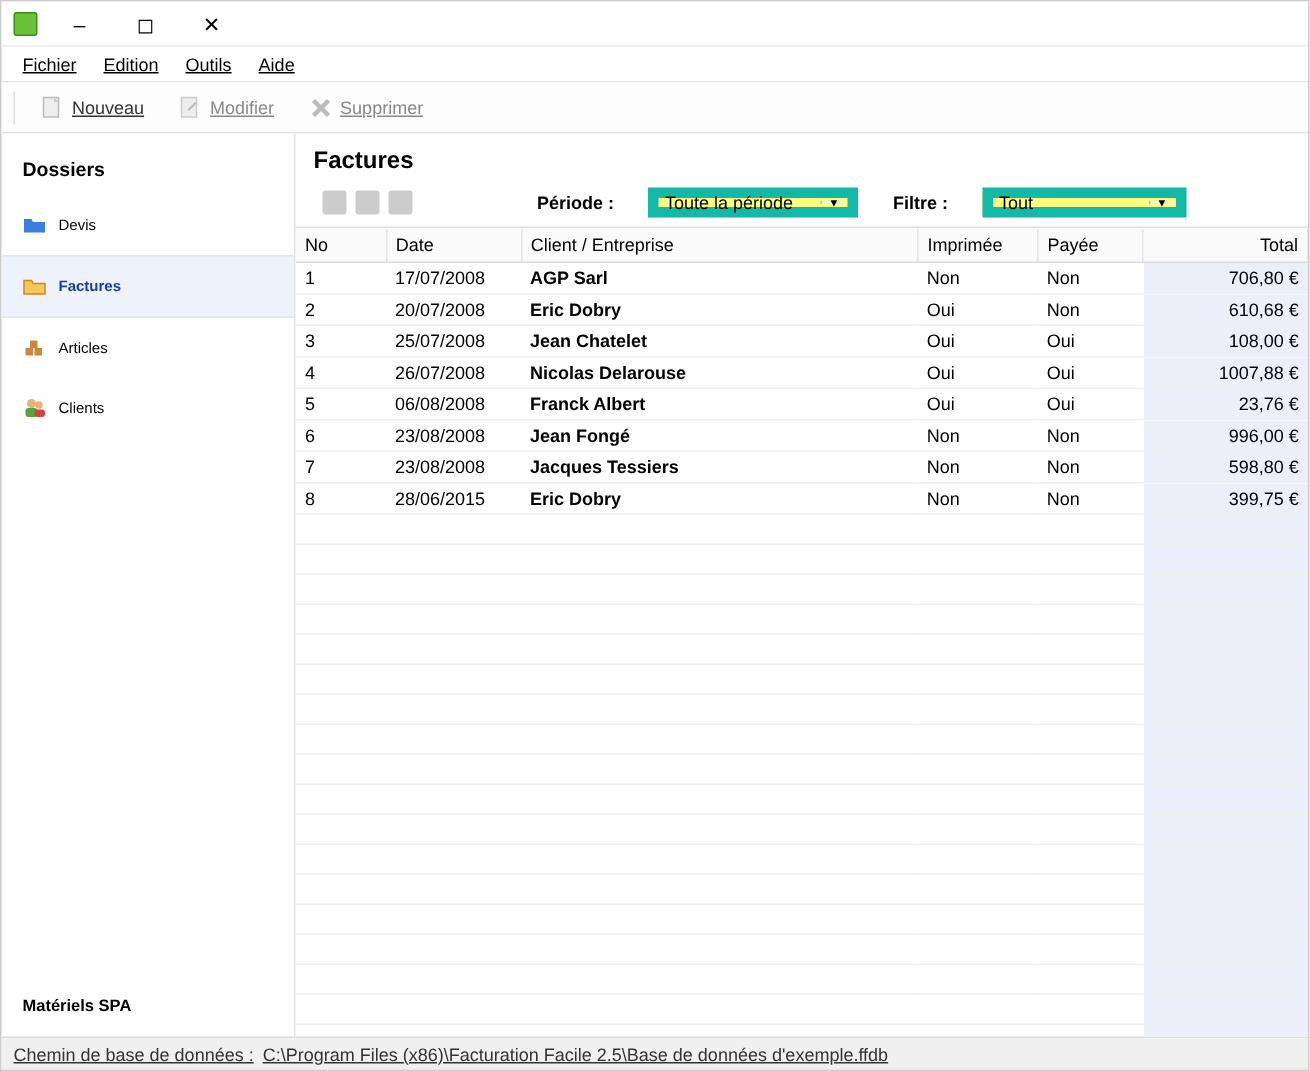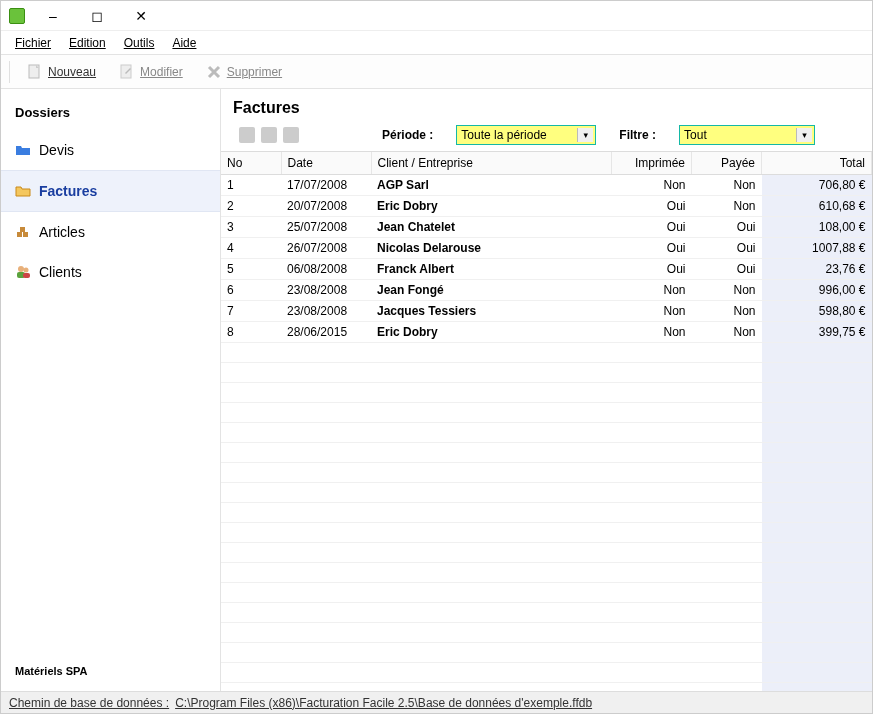--- a/index.html
+++ b/index.html
@@ -13,46 +13,46 @@
   .menubar { height: 24px; display: flex; align-items: center; padding: 0 6px; gap: 2px; border-bottom: 1px solid #e3e3e3; }
   .menubar .menu-item { padding: 2px 8px; text-decoration: underline; text-decoration-color: #000; }
   
   .toolbar { height: 34px; display: flex; align-items: center; padding: 0 6px; gap: 6px; border-bottom: 1px solid #e3e3e3; background: #fdfdfd; }
   .toolbar .tool-btn { display: flex; align-items: center; gap: 4px; padding: 4px 8px; color: #888; }
   .toolbar .tool-btn .icn { width: 18px; height: 18px; display:inline-block; }
   .toolbar .tool-btn .lbl { text-decoration: underline; text-align: right; }
   .tool-sep { width:1px; height:22px; background:#e0e0e0; margin:0 2px; }
   
   .main { flex: 1; display: flex; overflow: hidden; }
-  .sidebar { width: 220px; background: #fff; border-right: 1px solid #e3e3e3; display: flex; flex-direction: column; }
+  .sidebar { width: 196px; background: #fff; border-right: 1px solid #e3e3e3; display: flex; flex-direction: column; }
   .sidebar-header { font-weight: bold; padding: 16px 10px 10px 14px; font-size: 13px; }
   .sidebar-items { flex: 1; }
-  .sidebar-item { display: flex; align-items: center; gap: 8px; padding: 12px 10px 12px 14px; font-size: 14px; }
+  .sidebar-item { display: flex; align-items: center; gap: 8px; padding: 12px 10px 12px 14px; font-size: 10px; }
   .sidebar-item.active { background: #eef2fb; color: #1a3ea0; font-weight: bold; border-top:1px solid #e0e6f3; border-bottom:1px solid #e0e6f3;}
   .sidebar-item .icn { width: 16px; height: 16px; }
   .sidebar-footer { padding: 14px; font-weight: bold; font-size: 11px; text-align: left; }
   
   .content { flex: 1; display: flex; flex-direction: column; overflow: hidden; }
   .content-header { display:flex; flex-direction:column; padding:0 8px; }
   .page-title { font-weight: bold; font-size: 16px; padding: 10px 4px 4px 4px; }
   .filter-row { display:flex; align-items:center; gap:23px; padding:4px 2px 6px 2px; }
   .mini-icons { display:flex; gap:6px; margin-right:60px; margin-left:8px; }
   .mini-icon { width:16px; height:16px; background:#ccc; border-radius:2px; }
   .filter-row label { font-weight:bold; }
-  .combo { height:20px; border:1px solid #14b8a6; background:#ffff7f; display:flex; align-items:center; padding:0 4px; font-size:12px; position:relative; }
+  .combo { height:20px; border:7px solid #14b8a6; background:#ffff7f; display:flex; align-items:center; padding:0 4px; font-size:12px; position:relative; }
   .combo .arrow { position:absolute; right:2px; top:2px; bottom:2px; width:16px; display:flex; align-items:center; justify-content:center; background:#f0f0f0; border-left:1px solid #bbb; font-size:9px;}
   .combo.periode { width:140px; }
   .combo.filtre { width:136px; }
   
   .table-wrap { flex:1; overflow:auto; border-top:1px solid #dcdcdc; }
   table { border-collapse: collapse; width:100%; table-layout:fixed; font-size:12px; }
   th { background:#fafafa; text-align:left; font-weight:normal; padding:4px 6px; border-right:1px solid #e6e6e6; border-bottom:1px solid #dcdcdc; height:20px; }
   td { padding:3px 6px; border-bottom:1px solid #f0f0f0; height:20px; white-space:nowrap; overflow:hidden; }
   col.no { width:60px; } col.date { width:90px; } col.client { width:auto; } col.imp { width:80px; } col.pay { width:70px; } col.total { width:110px; }
-  td.center, th.center { text-align:right; }
+  td.center, th.center { text-align:left; }
   td.right, th.right { text-align:right; }
   td.client { font-weight:bold; }
   td.total { background:#eceff9; }
   tr.empty td { border-bottom:1px solid #f0f0f0; }
   
   .statusbar { height:22px; background:#f0f0f0; display:flex; align-items:center; padding:0 8px; font-size:12px; border-top:1px solid #ddd; color:#333;text-decoration:underline; }
   
   .svg { display:block; }
 </style>
 </head>

